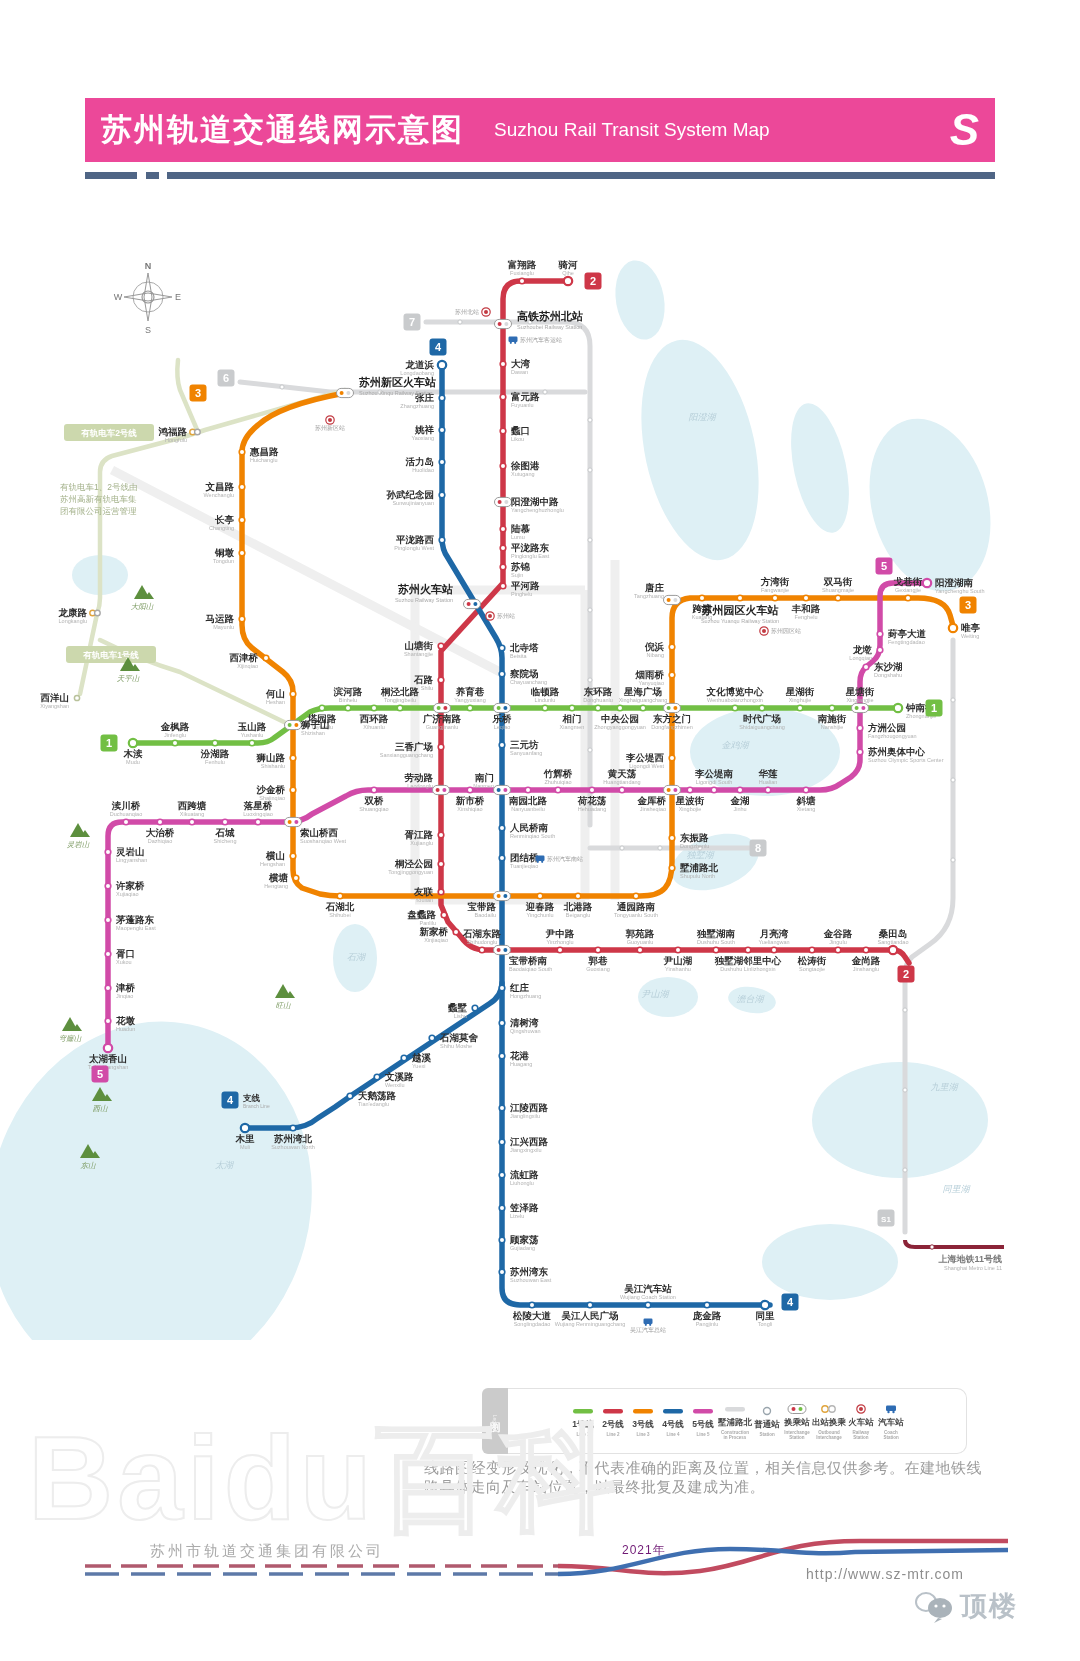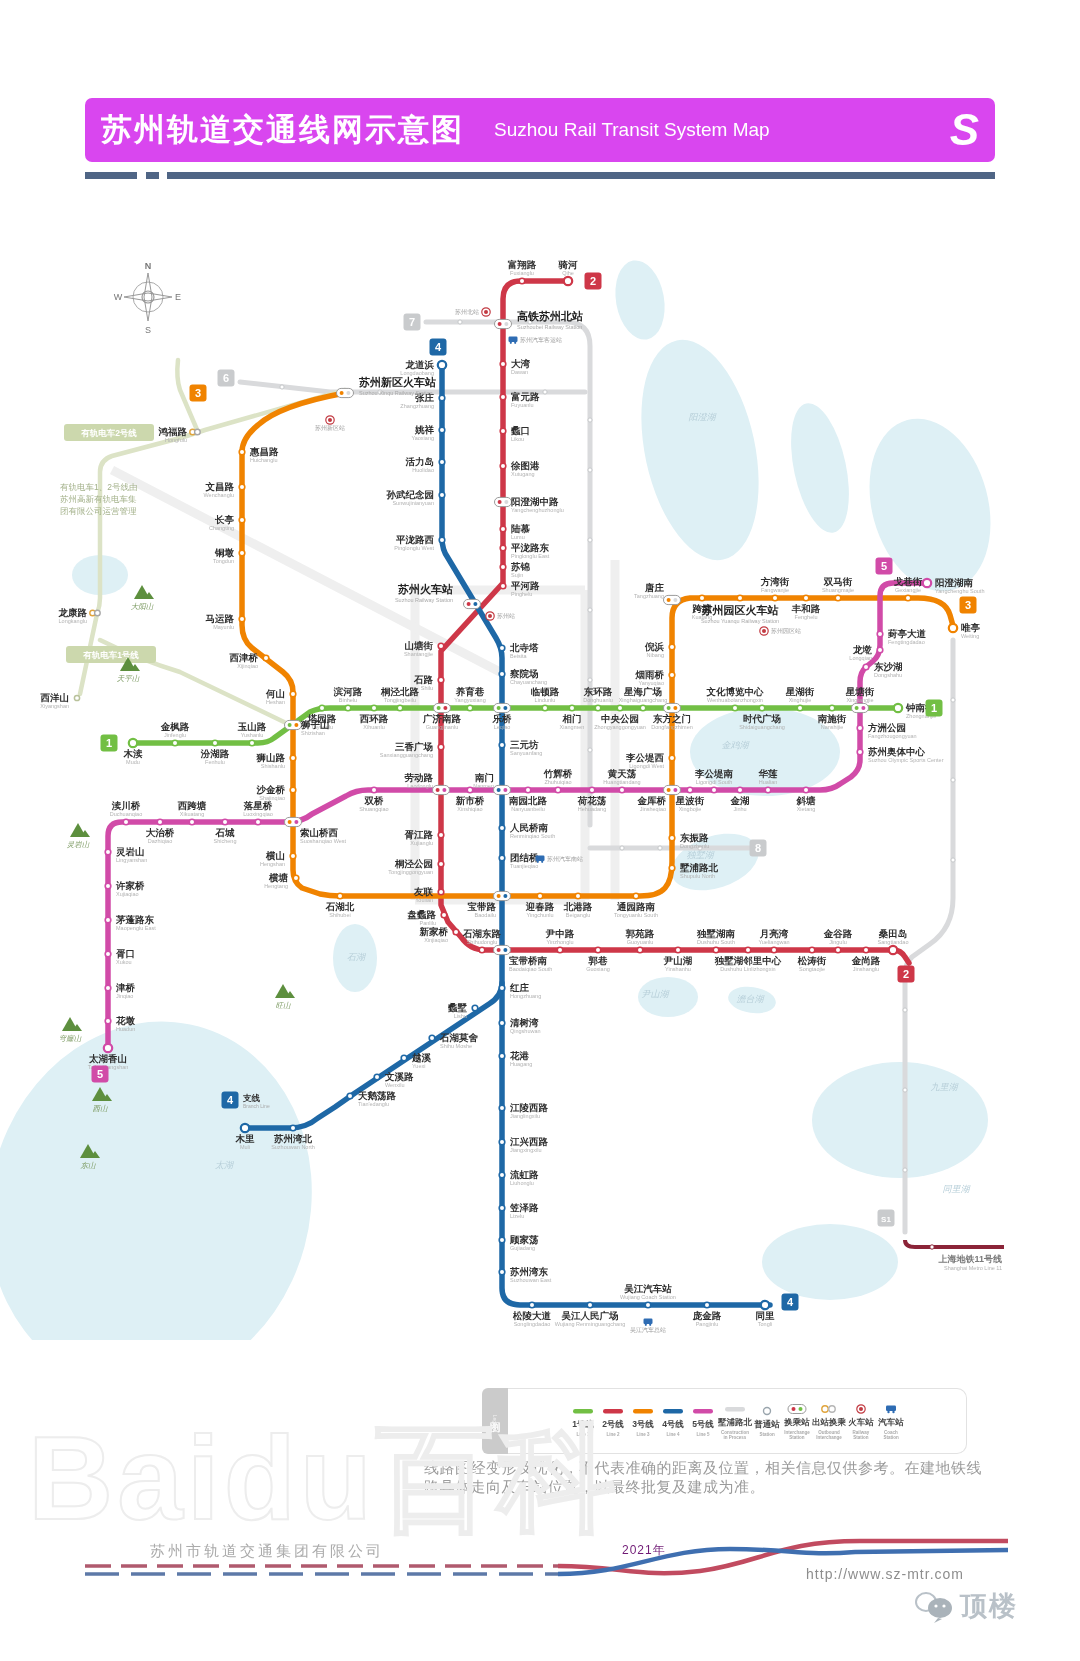--- a/index.html
+++ b/index.html
@@ -26,21 +26,21 @@
   #company{position:absolute;left:150px;top:1542px;font-size:15px;color:#ababab;letter-spacing:3px;}
   #year{position:absolute;left:622px;top:1542px;font-size:12px;color:#701a75;letter-spacing:1px;}
   #url{position:absolute;right:116px;top:1566px;font-size:14px;color:#8d8d8d;letter-spacing:1px;}
   #brand{position:absolute;right:62px;top:1588px;display:flex;align-items:center;color:#b9c1c8;font-size:27px;font-weight:bold;letter-spacing:2px;}
   svg text{font-family:"Liberation Sans","DejaVu Sans",sans-serif;}
 </style>
 </head>
 <body>
 
 <div id="page">
-  <div id="banner" style="background: #d946ef; border-radius: 7px;">
+  <div id="banner" style="background: #ec4899;">
     <span class="tzh">苏州轨道交通线网示意图</span>
     <span class="ten">Suzhou Rail Transit System Map</span>
     <span class="logo">S</span>
   </div>
   <div id="stripes">
       <div class="stripe" style="left: 85px; width: 52px; background: rgb(79, 101, 133); position: absolute; top: 172px; height: 7px;"></div>
       <div class="stripe" style="left: 146px; width: 13px; background: rgb(79, 101, 133); position: absolute; top: 172px; height: 7px;"></div>
       <div class="stripe" style="left: 167px; width: 828px; background: rgb(79, 101, 133); position: absolute; top: 172px; height: 7px;"></div>
     </div>
 

